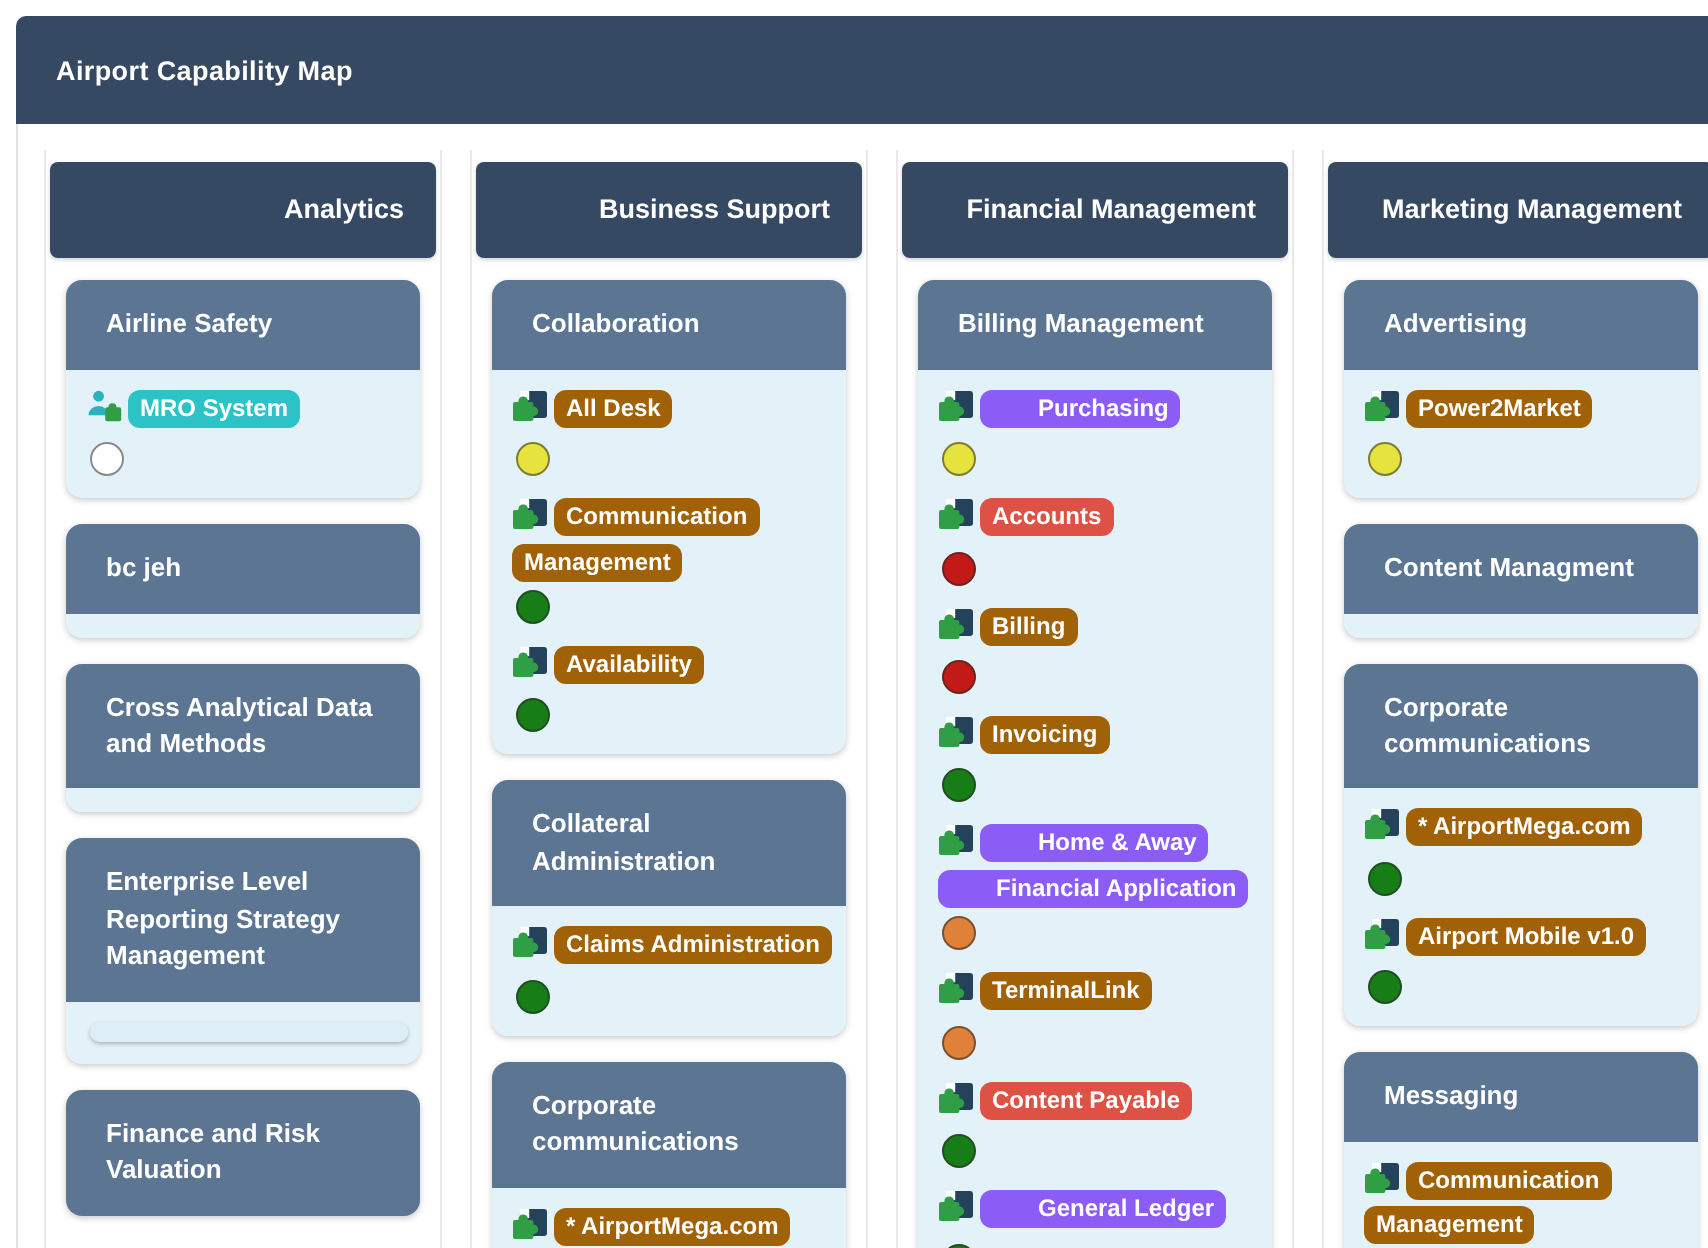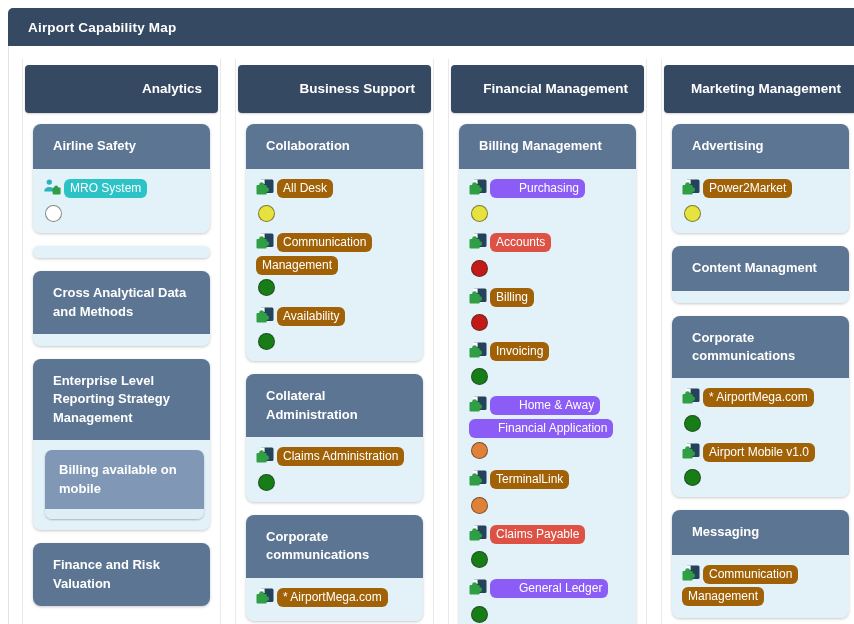--- a/index.html
+++ b/index.html
@@ -1,20 +1,20 @@
 <!DOCTYPE html>
 <html><head>
 <meta charset="utf-8">
 <style>
   * { box-sizing: border-box; margin: 0; padding: 0; }
   html,body { width: 854px; height: 624px; overflow: hidden; background: #fff;
     font-family: "Liberation Sans", "DejaVu Sans", sans-serif; }
 
   .panel { position: absolute; left: 8px; top: 8px; width: 846px; height: 616px; }
-  .panel-header { background: #354962; height: 38px; border-radius: 5px 0 0 0;
+  .panel-header { background: #354962; height: 54px; border-radius: 5px 0 0 0;
     display: flex; align-items: center; padding: 0 20px; }
   .panel-title { color: #ffffff; font-size: 13.5px; font-weight: bold; letter-spacing: .2px; }
   .panel-body { border-left: 1px solid #e3e3e3; min-height: 562px; padding: 13px 0 0 13px;
     display: flex; align-items: flex-start; }
 
   .column { width: 199px; flex: 0 0 199px; margin-right: 14px;
     border-left: 1px solid #e9e9e9; border-right: 1px solid #e9e9e9;
     padding: 6px 2px 30px 2px; min-height: 560px; }
   .column:last-child { margin-right: 0; }
   .column-header { background: #354962; color: #fff; border-radius: 4px;
@@ -30,21 +30,21 @@
 
   .subcard { margin: 0 2px 4px 2px; border-radius: 7px; overflow: hidden;
     box-shadow: 0 1px 2px rgba(0,0,0,.25); }
   .subcard-header { background: #8098b6; color: #fff; padding: 11px 14px;
     font-size: 13px; font-weight: bold; line-height: 1.42; }
   .subcard-body { background: #ddeef7; height: 10px; }
 
   .app-item { margin-bottom: 11px; line-height: 1.62; font-size: 12px; }
   .app-item:last-child { margin-bottom: 4px; }
   .app-icon { display: inline-block; vertical-align: -3px; margin-right: 3px; }
-  .pill { font-weight: normal; color: #fff; padding: 2px 6px 3px 6px; border-radius: 6px;
+  .pill { font-weight: bold; color: #fff; padding: 2px 6px 3px 6px; border-radius: 6px;
     -webkit-box-decoration-break: clone; box-decoration-break: clone; }
   .pill-green { background: #a16207; text-align: center; }
   .pill-dark  { background: #8b5cf6; padding-left: 29px; }
   .pill-red   { background: #dd5244; }
   .pill-teal  { background: #2cc3c7; }
 
   .status { display: block; width: 17px; height: 17px; border-radius: 50%;
     border: 1px solid rgba(40,40,40,.55); margin: 4px 0 0 2px; }
   .status-yellow { background: #e6e23e; }
   .status-green  { background: #177d17; }
@@ -71,31 +71,31 @@
                     <path d="M1.2 12.6 a5.1 4.6 0 0 1 10.2 0 z"></path>
                   </g>
                   <g fill="#2f9e44">
                     <rect x="9.6" y="8.6" width="8" height="7" rx="1"></rect>
                     <circle cx="13.2" cy="8.6" r="2"></circle>
                   </g>
                 </svg></span><span class="pill pill-teal">MRO System</span><span class="status status-empty"></span></div>
           </div>
         </div>
         <div class="card">
+          <div class="card-header">bc jeh</div>
           <div class="card-body empty"></div>
         </div>
         <div class="card">
           <div class="card-header">Cross Analytical Data and Methods</div>
           <div class="card-body empty"></div>
         </div>
         <div class="card">
           <div class="card-header">Enterprise Level Reporting Strategy Management</div>
           <div class="card-body">
             <div class="subcard">
-              <div class="subcard-header">Billing available on mobile</div>
               <div class="subcard-body"></div>
             </div>
           </div>
         </div>
         <div class="card">
           <div class="card-header">Finance and Risk Valuation</div>
         </div>
       </div>
       <div class="column">
         <div class="column-header">Business Support</div>
@@ -220,21 +220,21 @@
                   </g>
                 </svg></span><span class="pill pill-green">TerminalLink</span><span class="status status-orange"></span></div>
             <div class="app-item"><span class="app-icon"><svg width="18" height="16" viewBox="0 0 18 16">
                   <rect x="4" y="0.5" width="13.5" height="13.5" rx="1.5" fill="#24425a"></rect>
                   <rect x="4" y="0.5" width="4.6" height="4.6" fill="#ffffff"></rect>
                   <g fill="#2f9e44">
                     <rect x="0.5" y="6" width="10.2" height="9.5" rx="1"></rect>
                     <circle cx="5.6" cy="5.6" r="2.4"></circle>
                     <circle cx="10.7" cy="10.7" r="2.4"></circle>
                   </g>
-                </svg></span><span class="pill pill-red">Claims Payable</span><span class="status status-green"></span></div>
+                </svg></span><span class="pill pill-red">Content Payable</span><span class="status status-green"></span></div>
             <div class="app-item"><span class="app-icon"><svg width="18" height="16" viewBox="0 0 18 16">
                   <rect x="4" y="0.5" width="13.5" height="13.5" rx="1.5" fill="#24425a"></rect>
                   <rect x="4" y="0.5" width="4.6" height="4.6" fill="#ffffff"></rect>
                   <g fill="#2f9e44">
                     <rect x="0.5" y="6" width="10.2" height="9.5" rx="1"></rect>
                     <circle cx="5.6" cy="5.6" r="2.4"></circle>
                     <circle cx="10.7" cy="10.7" r="2.4"></circle>
                   </g>
                 </svg></span><span class="pill pill-dark">General Ledger</span><span class="status status-green"></span></div>
           </div>

